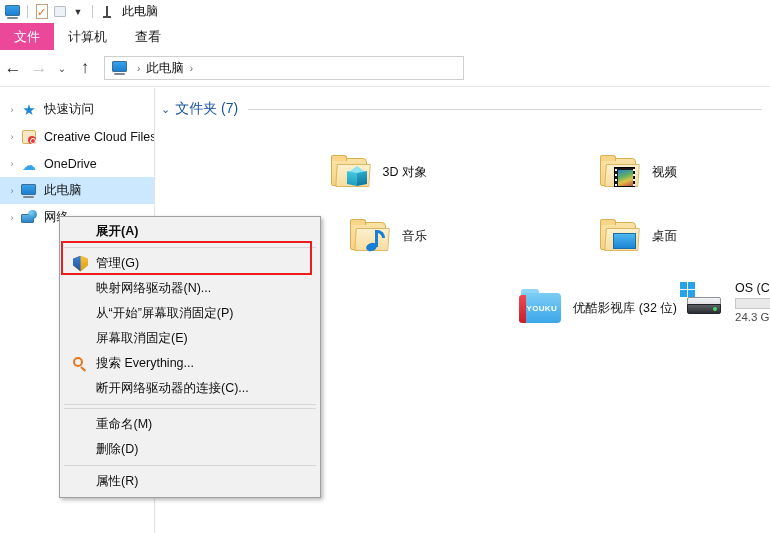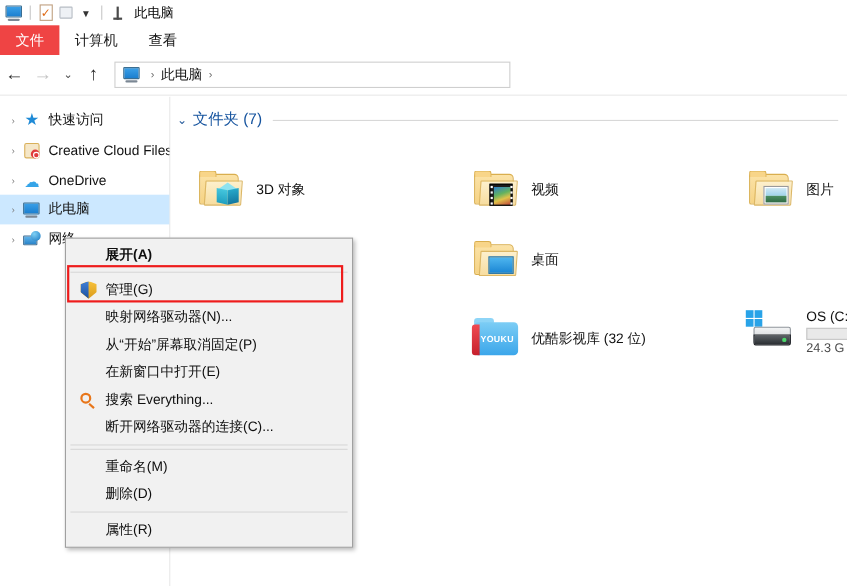--- a/index.html
+++ b/index.html
@@ -52,21 +52,21 @@
 
   
   .ribbon {
     position:absolute; left:0; top:23px; width:770px; height:27px;
     background:#ffffff; display:flex; align-items:stretch;
   }
   .tab {
     display:flex; align-items:center; justify-content:center;
     font-size:13px; color:#1a1a1a; padding:0 14px; cursor:default; white-space:nowrap;
   }
-  .tab.file { background:#ef4444; color:#ffffff; min-width:54px; }
+  .tab.file { background:#ec4899; color:#ffffff; min-width:54px; }
 
   
   .addrbar {
     position:absolute; left:0; top:50px; width:770px; height:37px;
     background:#ffffff; display:flex; align-items:center; border-bottom:1px solid #e8e8e8;
   }
   .nav-btn {
     width:26px; height:26px; display:flex; align-items:center; justify-content:center;
     font-size:17px; color:#2b2b2b; flex:none;
   }
@@ -124,21 +124,21 @@
   }
   .group-header {
     display:flex; align-items:center; height:26px; padding-left:6px; margin-top:8px;
   }
   .group-chev { font-size:11px; color:#2b5f9e; margin-right:5px; }
   .group-title { font-size:14px; color:#15539e; white-space:nowrap; }
   .group-rule { flex:1; height:1px; background:#d8d8d8; margin-left:10px; margin-right:8px; }
 
   .grid { position:relative; }
   .item {
-    position:absolute; display:flex; align-items:center; width:250px; height:56px;
+    position:absolute; display:flex; align-items:center; width:250px; height:56px;justify-content:flex-end;
   }
   .item-ico { width:48px; height:48px; position:relative; flex:none; margin-right:8px; }
   .item-label { font-size:12.5px; color:#111; white-space:nowrap; }
 
   
   .folder .back {
     position:absolute; left:4px; top:10px; width:36px; height:28px;
     background:linear-gradient(#fbe2a6,#f6d383); border:1px solid #d9ae4e;
     border-radius:2px 4px 2px 2px;
   }
@@ -524,21 +524,21 @@
     <div class="ctx-item">
       <span class="ctx-pad"></span>
       <span class="ctx-text">映射网络驱动器(N)...</span>
     </div>
     <div class="ctx-item">
       <span class="ctx-pad"></span>
       <span class="ctx-text">从“开始”屏幕取消固定(P)</span>
     </div>
     <div class="ctx-item">
       <span class="ctx-pad"></span>
-      <span class="ctx-text">在新窗口中打开(E)</span>
+      <span class="ctx-text">屏幕取消固定(E)</span>
     </div>
     <div class="ctx-item">
       <span class="ctx-ico magn">
         <span class="ring"></span>
           <span class="hdl"></span>
       </span>
       <span class="ctx-text">搜索 Everything...</span>
     </div>
     <div class="ctx-item">
       <span class="ctx-pad"></span>

